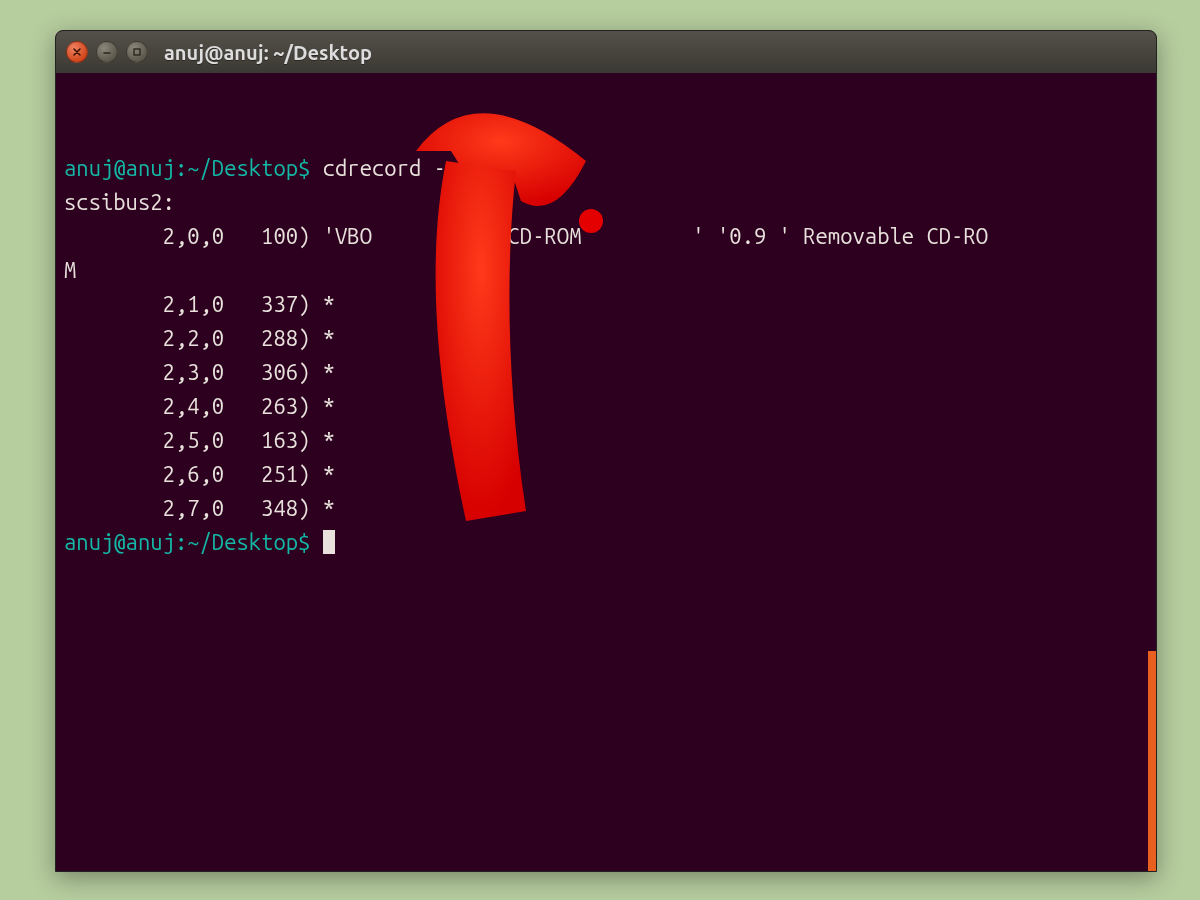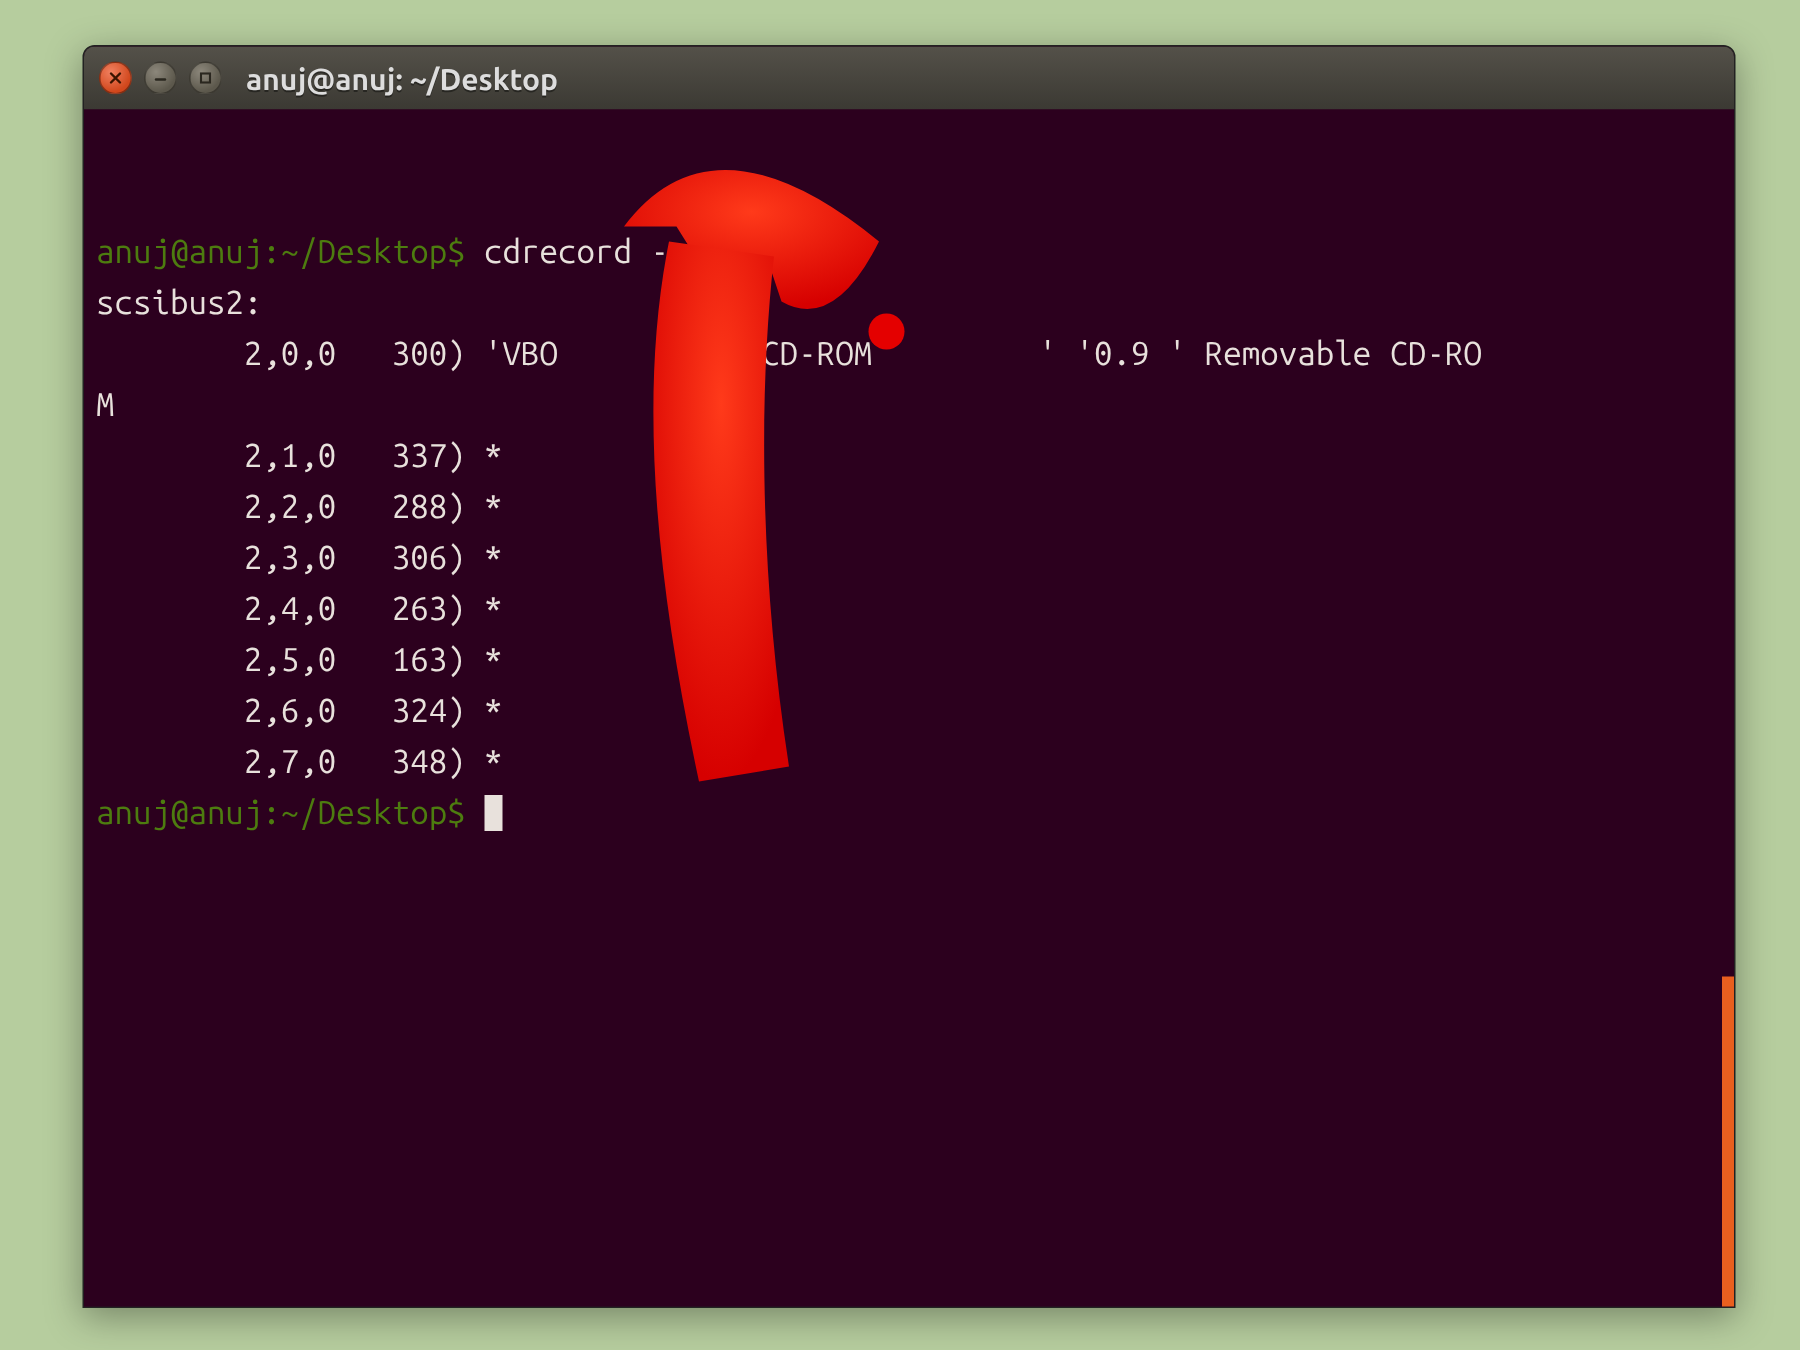--- a/index.html
+++ b/index.html
@@ -18,21 +18,21 @@
   .wclose{background:radial-gradient(circle at 35% 30%,#f08060,#d1471c 70%);}
   .wmin,.wmax{background:radial-gradient(circle at 35% 30%,#8c877b,#5c584c 70%);}
   .wbtn svg{position:absolute;left:50%;top:50%;transform:translate(-50%,-50%);}
   .title-text{margin-left:8px;text-shadow:0 1px 0 rgba(0,0,0,.4);}
   .term{
     position:absolute;left:0;right:0;top:42px;bottom:0;
     background:#2c001e;color:#e8e1dc;font-size:22px;line-height:34px;
     padding:10px 8px;white-space:pre-wrap;
   }
   .term-inner{white-space:pre;}
-  .prompt{color:#4d7c0f;}
+  .prompt{color:#14b8a6;}
   .cur{background:#e8e1dc;color:#2c001e;display:inline-block;width:12px;height:24px;vertical-align:text-bottom;}
   
   .arrow{position:absolute;pointer-events:none;}
   .orange-strip{position:absolute;right:0;top:620px;width:8px;height:240px;background:#e95f1f;}
 </style>
 </head>
 <body>
 
 <div class="window">
 
@@ -51,28 +51,28 @@
       <svg width="10" height="10" viewBox="0 0 10 10">
           <rect x="2" y="2" width="6" height="6" fill="none" stroke="#2a271f" stroke-width="1.4"></rect>
         </svg>
     </span>
     <span class="title-text">anuj@anuj: ~/Desktop</span>
   </div>
 
   <div class="term">
     <div class="term-inner"><span class="prompt">anuj@anuj:~/Desktop$ </span><span>cdrecord -scanbus</span>
 <span>scsibus2:</span>
-<span>        2,0,0   300) 'VBO</span>           <span>CD-ROM         ' '0.9 ' Removable CD-RO</span>
+<span>        2,0,0   100) 'VBO</span>           <span>CD-ROM         ' '0.9 ' Removable CD-RO</span>
 <span>M</span>
 <span>        2,1,0   337) *</span>
 <span>        2,2,0   288) *</span>
 <span>        2,3,0   306) *</span>
 <span>        2,4,0   263) *</span>
 <span>        2,5,0   163) *</span>
-<span>        2,6,0   324) *</span>
+<span>        2,6,0   251) *</span>
 <span>        2,7,0   348) *</span>
 <span class="prompt">anuj@anuj:~/Desktop$ </span><span class="cur">&nbsp;</span></div>
   </div>
 
   <div class="orange-strip"></div>
 
   <svg class="arrow" style="left:300px;top:50px;" width="300" height="480" viewBox="0 0 300 480">
     <defs>
       <radialGradient id="rg" cx="50%" cy="30%" r="70%">
         <stop offset="0%" stop-color="#ff3a1a"></stop>

